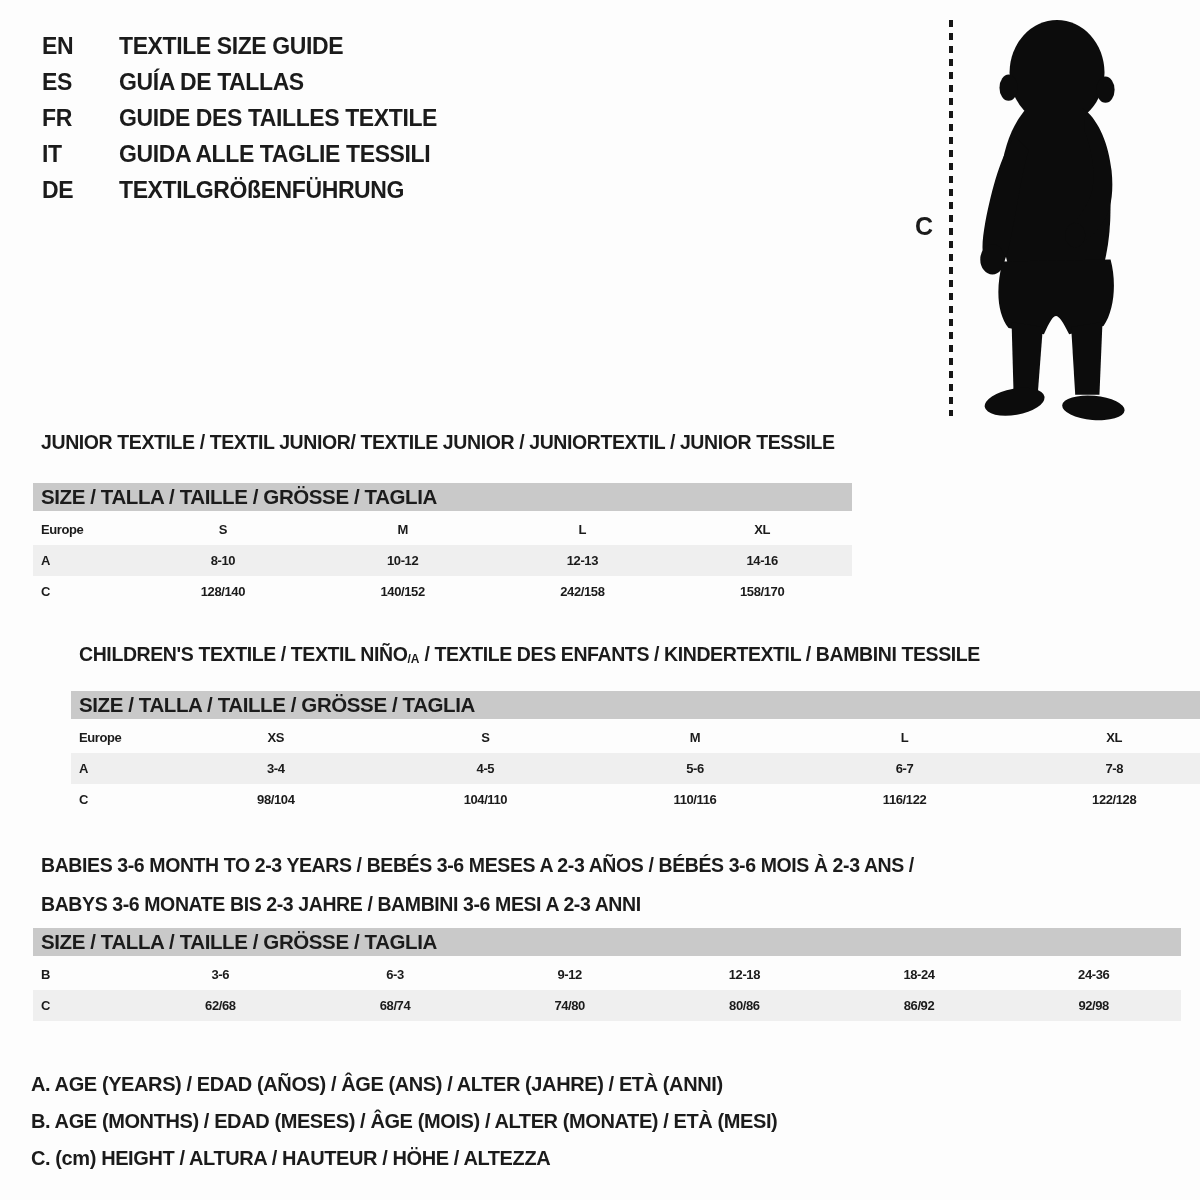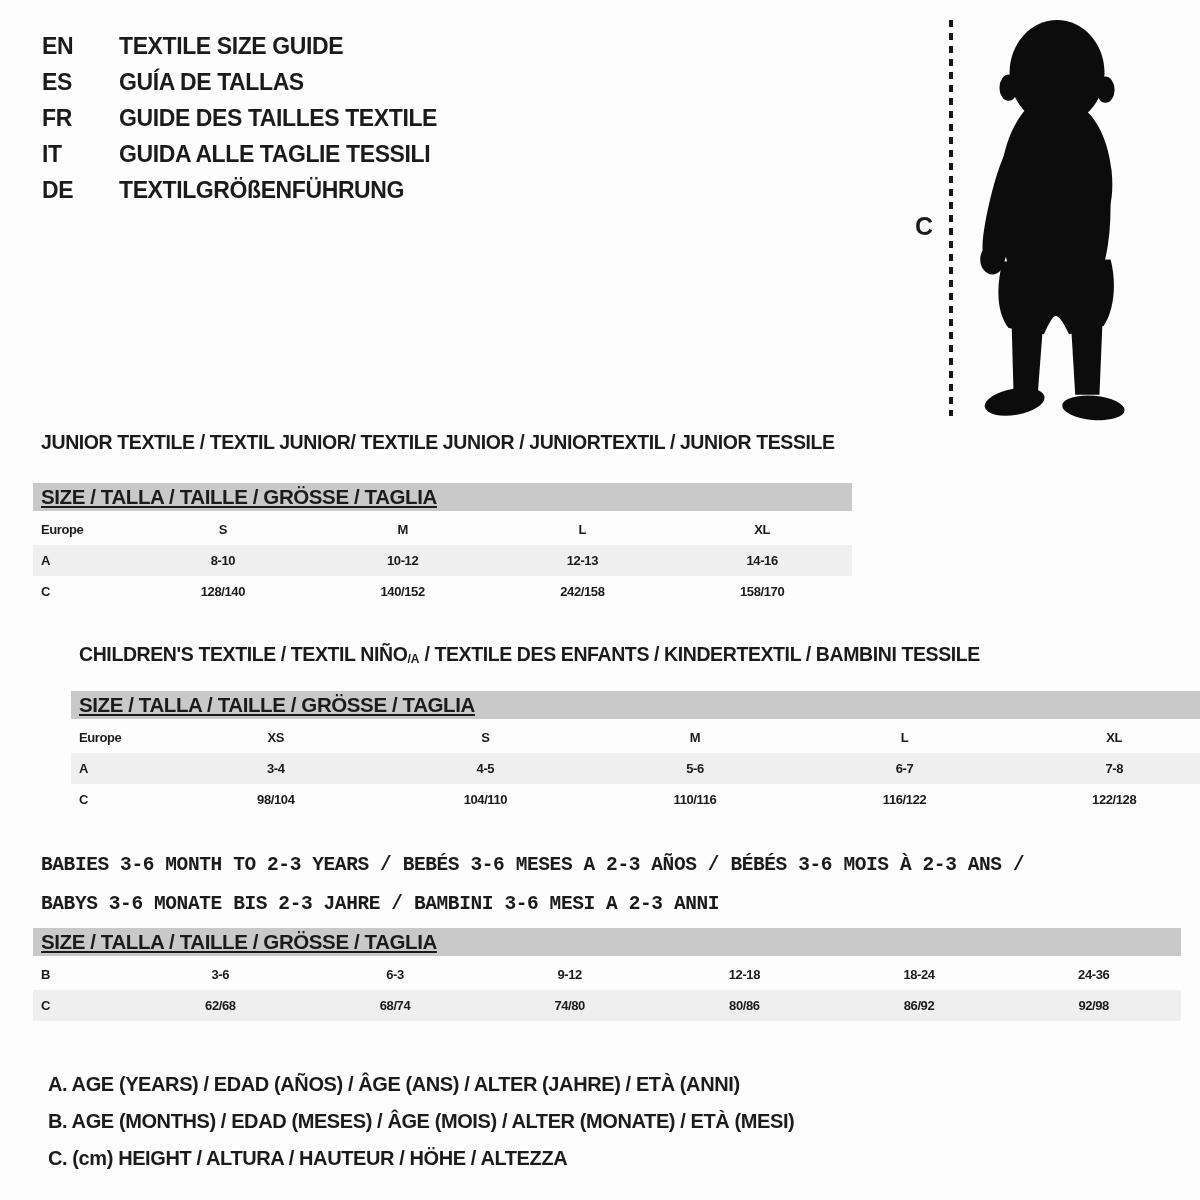--- a/index.html
+++ b/index.html
@@ -32,39 +32,38 @@
 
   
   .sec { position: absolute; left: 33px; }
   .sec-junior   { top: 420px; width: 819px; margin-top: 11px; }
   .sec-children { top: 643px; width: 1148px; margin-left: 38px; }
   .sec-babies   { top: 846px; width: 1148px; }
 
   .sec-title { font-size: 19.5px; padding-left: 8px; white-space: nowrap; }
   .sec-junior .sec-title   { margin-bottom: 29px; }
   .sec-children .sec-title { margin-bottom: 25px; }
-  .babies-title-line { font-size: 19.5px; padding-left: 8px; line-height: 39px; white-space: nowrap; font-family: Liberation Mono, monospace; }
+  .babies-title-line { font-size: 19.5px; padding-left: 8px; line-height: 39px; white-space: nowrap; }
   .sec-babies .title-wrap { margin-bottom: 4px; }
 
   .t-head {
     height: 28px; background: #c9c9c9;
     display: flex; align-items: center;
     padding-left: 8px; font-size: 20.5px;
     margin-bottom: 3px;
-    text-decoration: underline;
   }
   .t-row { display: flex; align-items: center; height: 31px; font-size: 13px; }
   .t-rows .t-row:nth-child(even) { background: #efefef; }
   .t-label { width: 100px; flex: none; padding-left: 8px; }
   .t-cell { flex: 1 1 0; text-align: center; }
 
   .title-sub { font-size: 12px; vertical-align: -2px; letter-spacing: 0; }
 
   
-  .legend { position: absolute; left: 48px; top: 1066px; }
+  .legend { position: absolute; left: 31px; top: 1066px; }
   .legend-line { font-size: 20px; line-height: 37px; white-space: nowrap; }
 </style>
 </head>
 <body>
 
 <div class="page">
 
   <div class="lang-block">
     <div class="lang-row">
       <span class="lang-code">EN</span>

